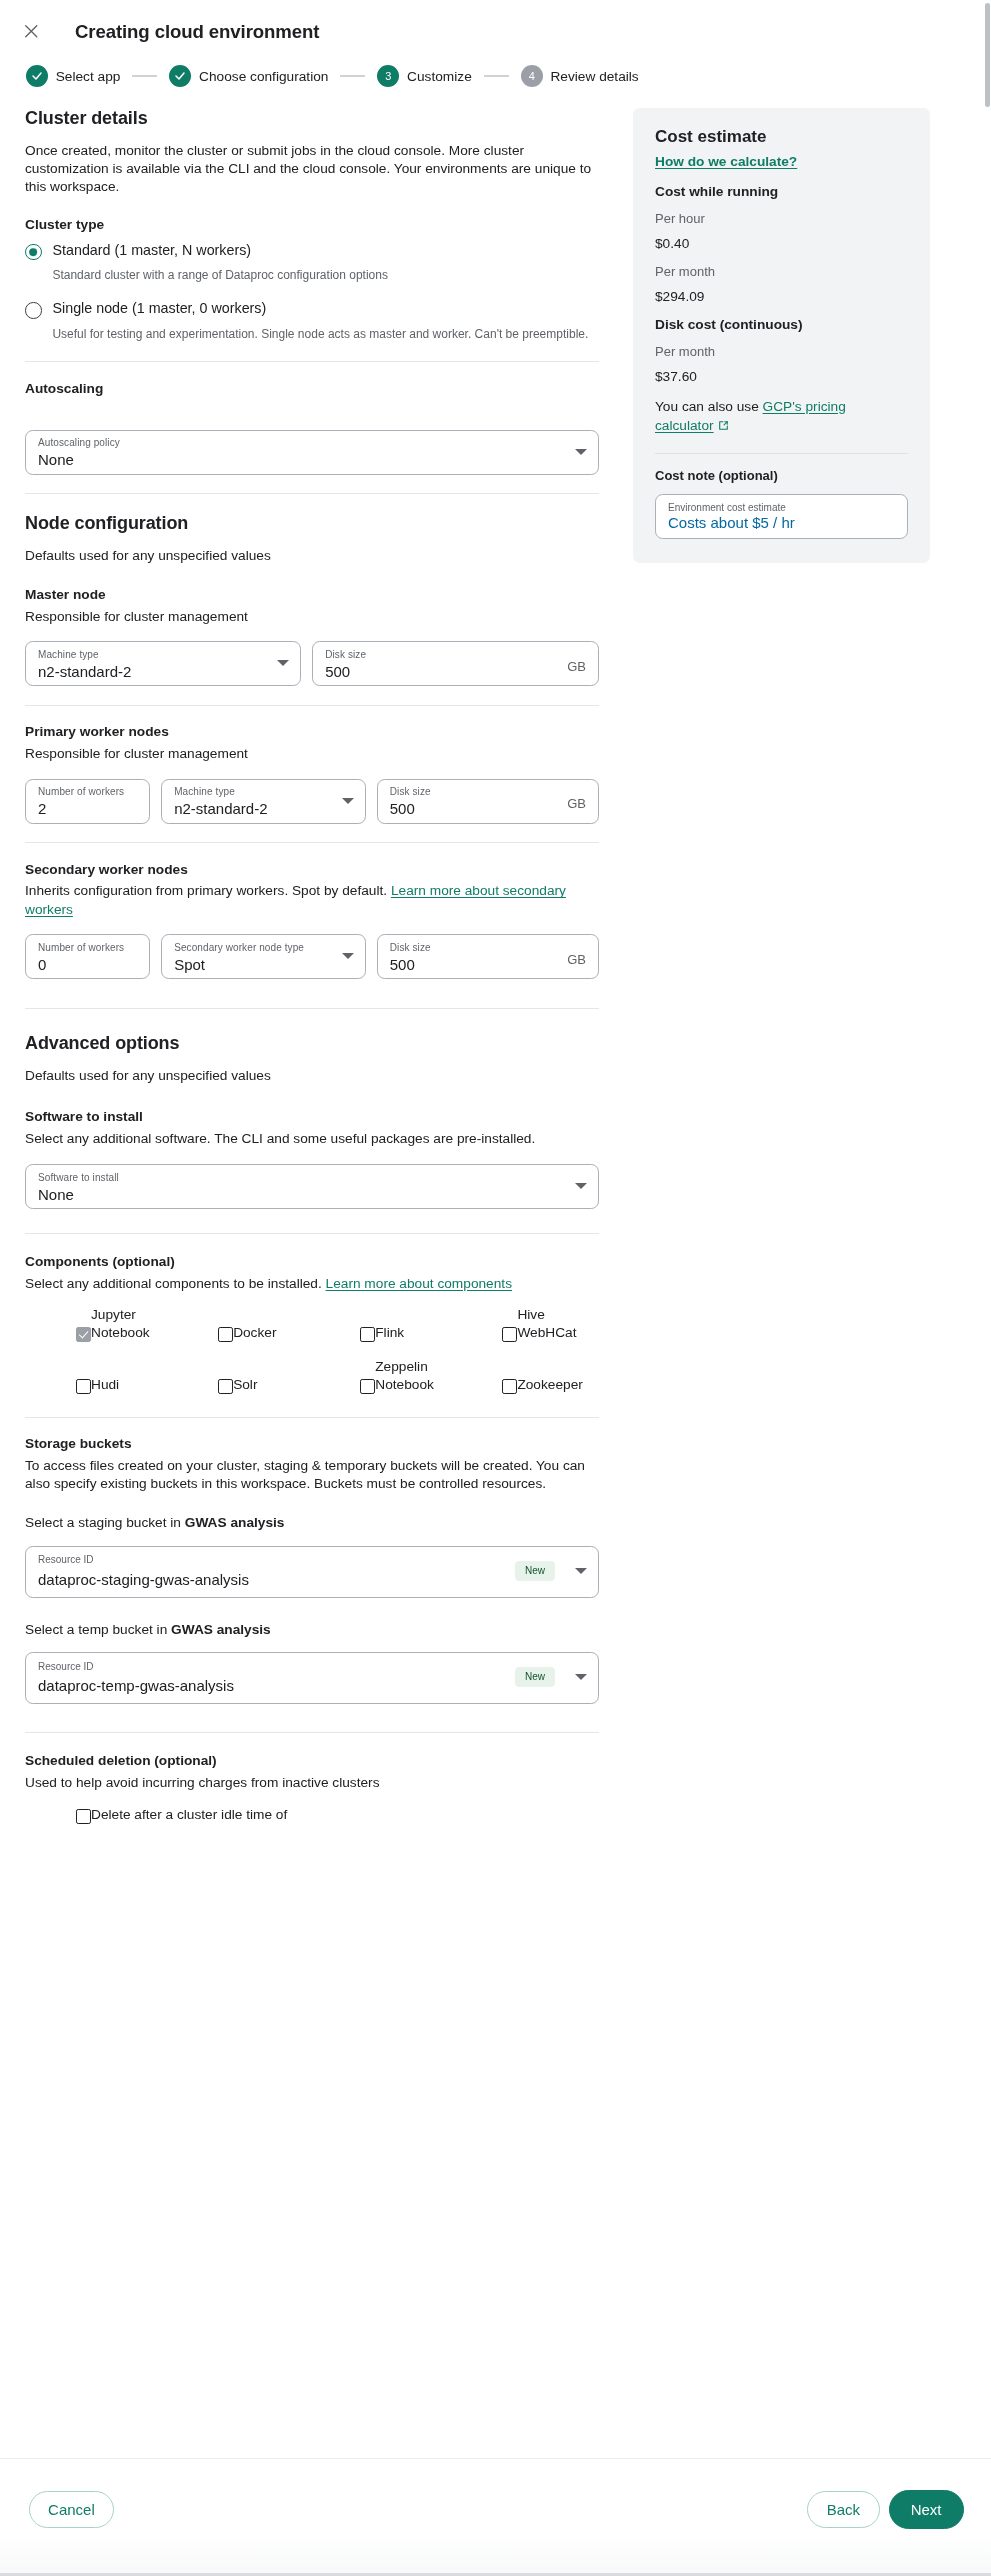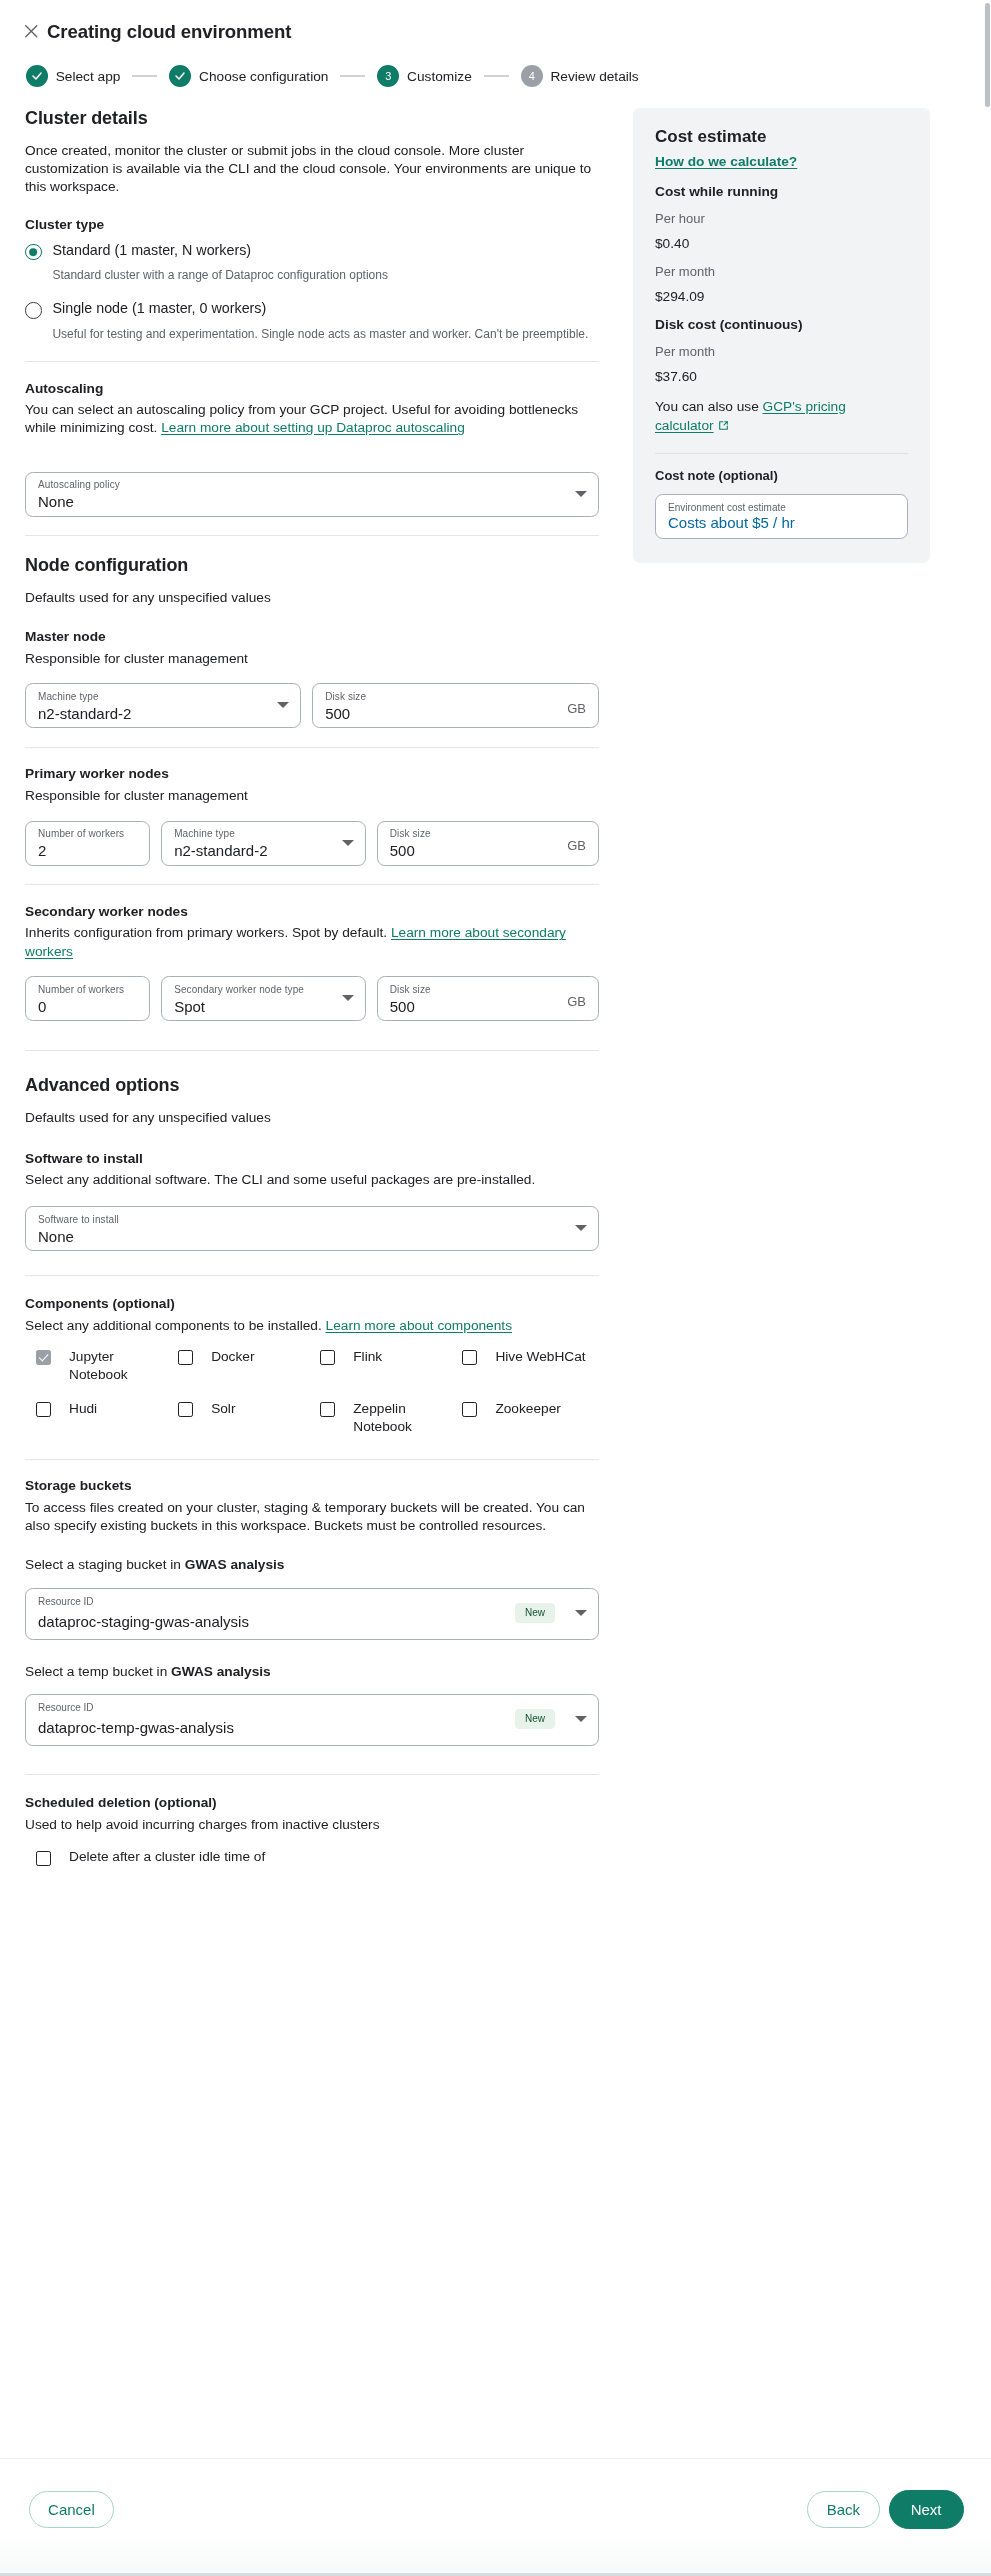--- a/index.html
+++ b/index.html
@@ -16,21 +16,21 @@
     width: 992px;
     height: 2576px;
     background: #ffffff;
     overflow: hidden;
   }
 
   
   .header {
     display: flex;
     align-items: center;
-    gap: 4px;
+    gap: 32px;
     padding: 20px 0 0 20px;
   }
   .close-icon {
     width: 23px; height: 23px;
     display: flex; align-items: center; justify-content: center;
     cursor: pointer;
   }
   .close-icon svg { display: block; }
   .window-title {
     font-size: 18.6px;
@@ -198,21 +198,21 @@
   }
   .cb.checked-disabled::after {
     content: "";
     position: absolute;
     left: 4.4px; top: 1.1px;
     width: 4.4px; height: 8.2px;
     border: solid #ffffff;
     border-width: 0 1.6px 1.6px 0;
     transform: rotate(42deg);
   }
-  .cb-row { display: flex; align-items: flex-start; gap: 18px; }
+  .cb-row { display: flex; align-items: flex-end; gap: 0; margin-left: 40px; }
   .cb-label { font-size: 13.7px; line-height: 1.3; color: #202124; }
 
   .comp-grid {
     display: grid;
     grid-template-columns: repeat(4, 1fr);
     row-gap: 16.5px;
     column-gap: 5.5px;
     margin-top: 13px;
     padding-left: 11px;
   }
@@ -453,21 +453,20 @@
         <div class="radio-row">
           <div class="radio"></div>
           <div class="radio-label">Single node (1 master, 0 workers)</div>
         </div>
         <div class="radio-desc">Useful for testing and experimentation. Single node acts as master and worker. Can't be preemptible.</div>
       </div>
 
       <div class="divider"></div>
 
       <h3 class="sub-title">Autoscaling</h3>
-      <p class="para"><span>You can select an autoscaling policy from your GCP project. Useful for avoiding bottlenecks while minimizing cost. </span><a class="link">Learn more about setting up Dataproc autoscaling</a></p>
 
       <div class="field" style="margin-top:34px">
         <span class="flabel">Autoscaling policy</span>
         <span class="fvalue">None</span>
         <span class="caret"></span>
       </div>
 
       <div class="divider"></div>
 
       <h2 class="sec-title">Node configuration</h2>

